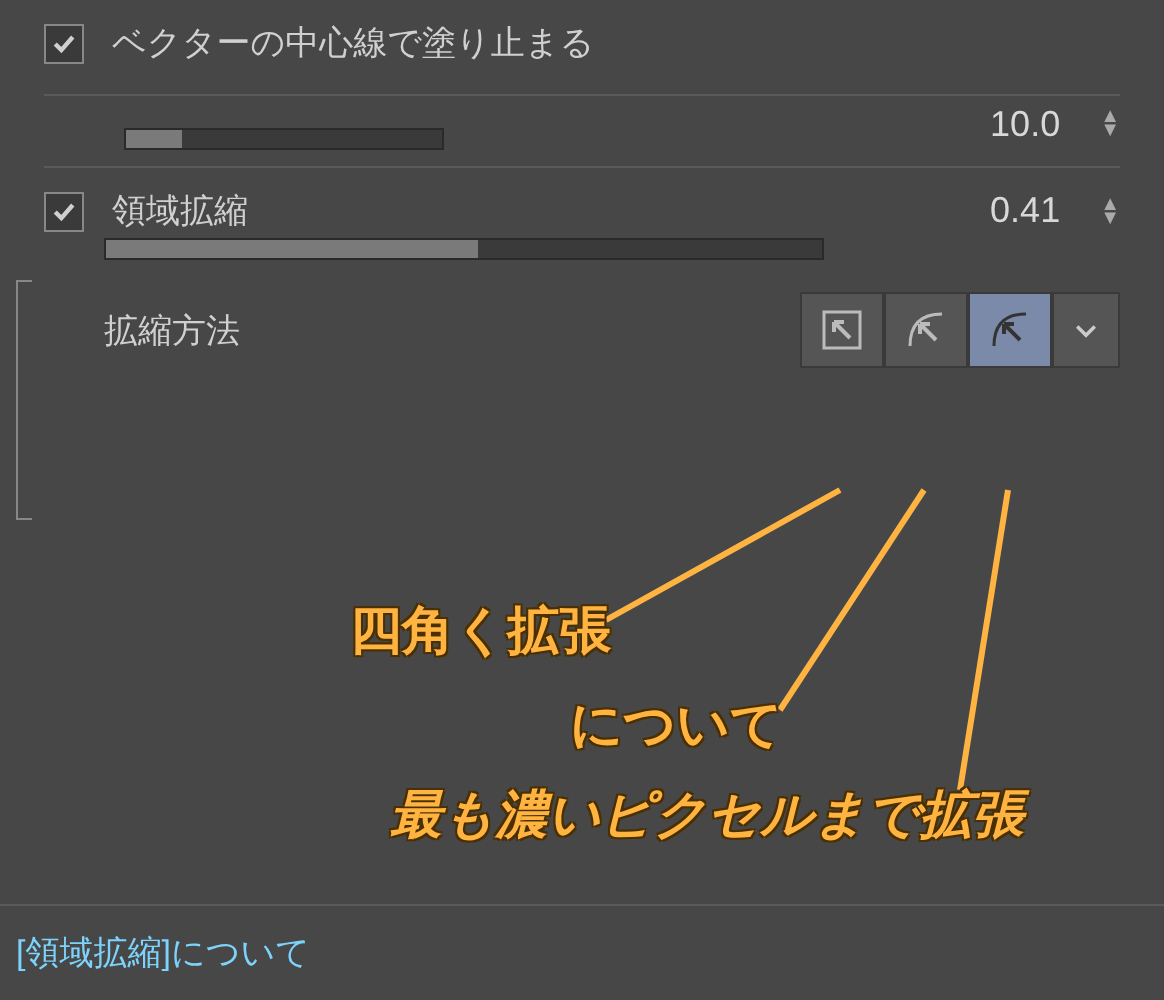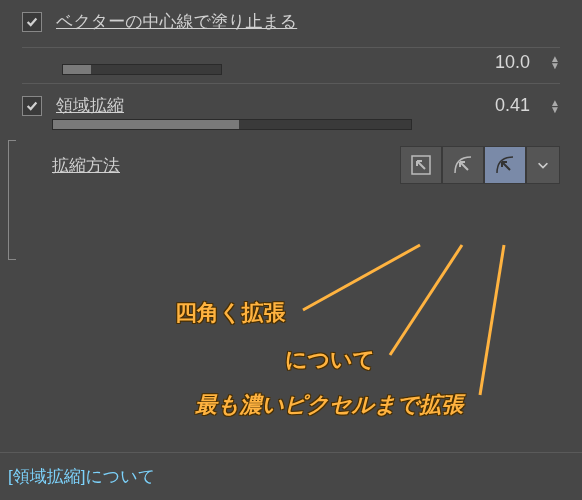--- a/index.html
+++ b/index.html
@@ -11,21 +11,20 @@
     color: #d0d0d0;
     font-size: 17px;
     position: relative;
     overflow: hidden;
   }
   .row {
     display: flex;
     align-items: center;
     padding: 10px 22px;
     position: relative;
-    text-decoration: underline;
   }
   .checkbox {
     width: 20px;
     height: 20px;
     border: 1px solid #888;
     background: #3a3a3a;
     display: inline-flex;
     align-items: center;
     justify-content: center;
     margin-right: 14px;
@@ -104,21 +103,21 @@
     border: 1px solid #3a3a3a;
     display: flex;
     align-items: center;
     justify-content: center;
     cursor: pointer;
   }
   .annotation {
     position: absolute;
     color: #ffb340;
     font-weight: bold;
-    font-size: 22px;
+    font-size: 26px;
     text-shadow: 1px 1px 0 #4a2f00, -1px -1px 0 #4a2f00, 1px -1px 0 #4a2f00, -1px 1px 0 #4a2f00;
     white-space: nowrap;
   }
   .anno-line {
     position: absolute;
     pointer-events: none;
   }
   .footer {
     position: absolute;
     bottom: 0;

